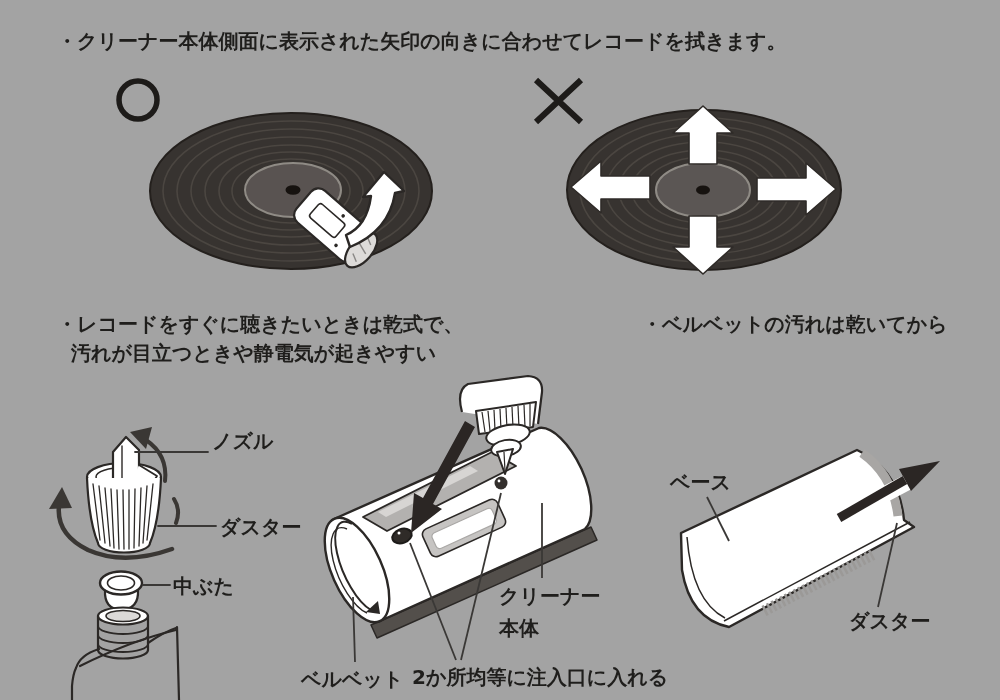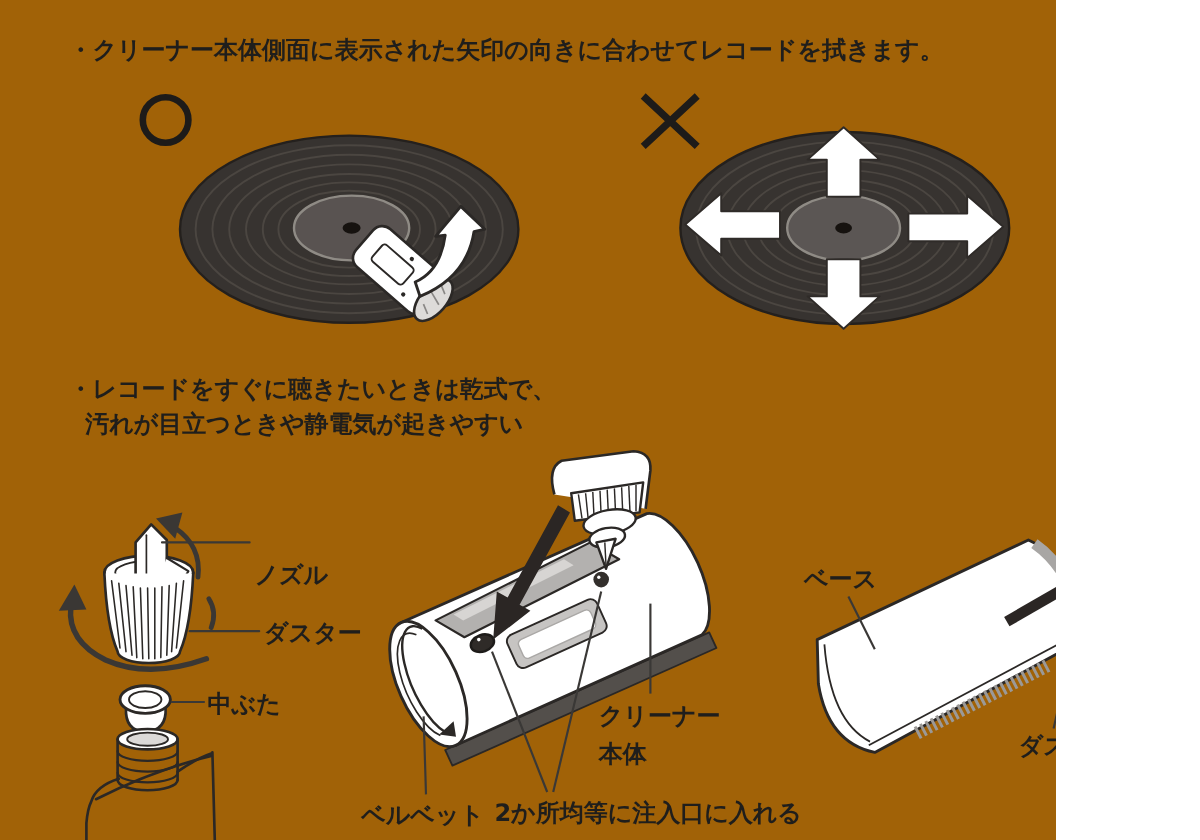--- a/index.html
+++ b/index.html
@@ -1,16 +1,16 @@
 <!DOCTYPE html>
 <html><head>
 <meta charset="utf-8">
 <style>
   html,body{margin:0;padding:0;background:#ffffff;}
-  .page{position:relative;width:880px;height:700px;background:#a16207;overflow:hidden;
+  .page{position:relative;width:1000px;height:700px;background:#a3a3a3;overflow:hidden;
         font-family:"DejaVu Sans","Liberation Sans",sans-serif;color:#1f1e1c;}
   .svg-layer{position:absolute;left:0;top:0;width:1000px;height:700px;}
   .txt{position:absolute;font-weight:700;font-size:20px;line-height:28px;white-space:nowrap;
        letter-spacing:0px;color:#1f1e1c;}
   .para div{white-space:nowrap;}
   .para .ind{padding-left:14px;}
   .lbl{font-size:20px;}
   .two-line{line-height:32px;}
 </style>
 </head>
@@ -208,23 +208,24 @@
 </svg>
 
   <div class="txt" style="left:57px;top:27px;">・クリーナー本体側面に表示された矢印の向きに合わせてレコードを拭きます。</div>
 
   <div class="txt para" style="left:57px;top:310px;line-height:29px;">
     <div>・レコードをすぐに聴きたいときは乾式で、</div>
     <div class="ind">汚れが目立つときや静電気が起きやすい</div>
   </div>
 
   <div class="txt para" style="left:642px;top:310px;line-height:28px;">
+    <div>・ベルベットの汚れは乾いてから</div>
   </div>
 
-  <div class="txt lbl" style="left:212px;top:465px;">ノズル</div>
+  <div class="txt lbl" style="left:212px;top:427px;">ノズル</div>
   <div class="txt lbl" style="left:220px;top:513px;">ダスター</div>
   <div class="txt lbl" style="left:173px;top:572px;">中ぶた</div>
   <div class="txt lbl" style="left:301px;top:665px;">ベルベット</div>
   <div class="txt lbl" style="left:412px;top:663px;text-align:right;">2か所均等に注入口に入れる</div>
   <div class="txt lbl two-line" style="left:499px;top:580px;">
     <div>クリーナー</div>
     <div>本体</div>
   </div>
   <div class="txt lbl" style="left:670px;top:468px;">ベース</div>
   <div class="txt lbl" style="left:849px;top:607px;">ダスター</div>

